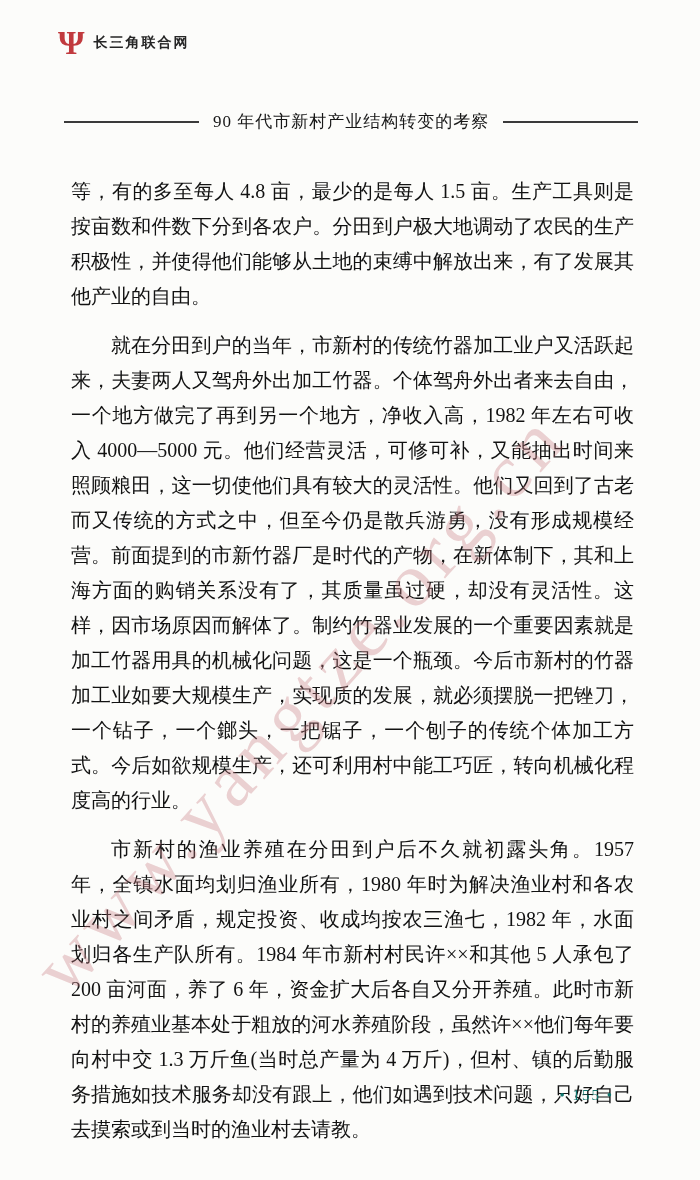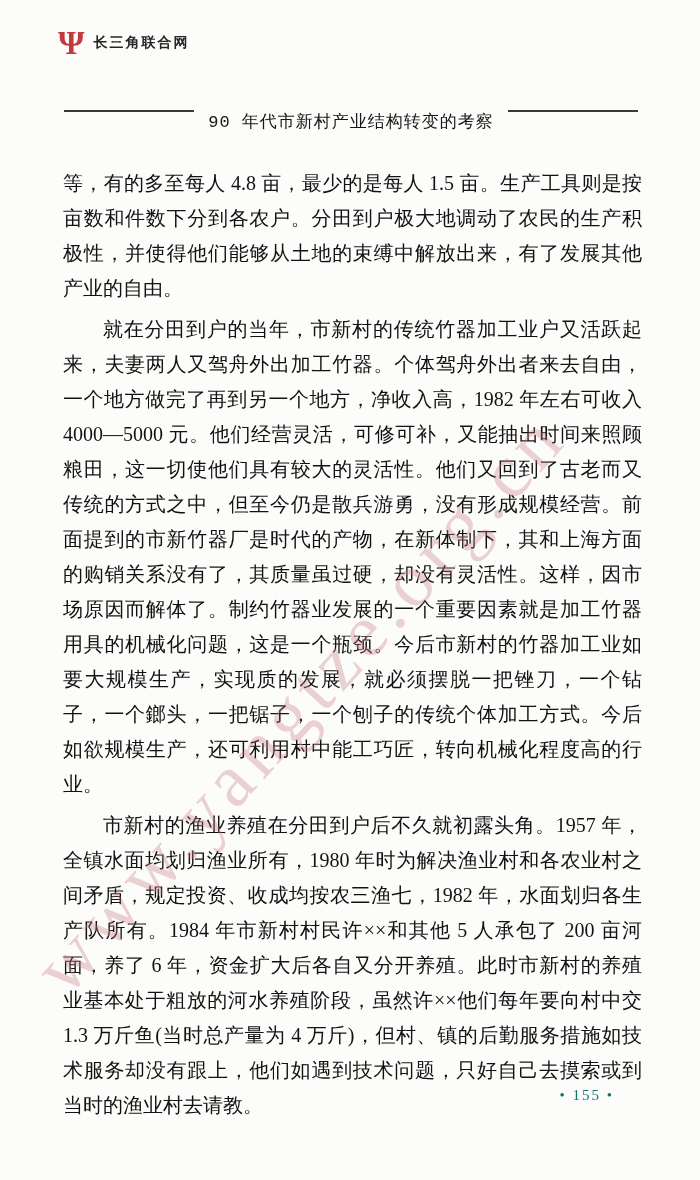--- a/index.html
+++ b/index.html
@@ -24,36 +24,36 @@
   }
   .site-name {
     font-size: 14px; font-weight: 700; letter-spacing: 2px;
     color: #262626;
     font-family: "Liberation Sans", sans-serif;
   }
 
   
   .running-head {
     position: absolute; top: 110px; left: 64px; right: 62px;
-    display: flex; align-items: flex-start; gap: 14px; font-family: Liberation Mono, monospace;
+    display: flex; align-items: center; gap: 14px;
   }
   .head-rule { flex: 1; height: 2px; background: #3a3a3a; }
   .head-title {
     font-size: 17px; letter-spacing: 1px; color: #171717;
     white-space: nowrap;
   }
 
   
   .content {
     position: absolute; top: 160px; left: 57px; width: 591px;
     font-size: 20px; line-height: 35px;
     text-align: justify;
     color: #121212;
   }
-  .content p { margin: 6px; }
+  .content p { margin: 14px; }
   .content p.indent { text-indent: 2em; }
 
   
   .watermark {
     position: absolute; left: 16px; top: 952px;
     transform: rotate(-48deg);
     transform-origin: 0 0;
     font-size: 76px; letter-spacing: 7px;
     white-space: nowrap;
     font-family: "Liberation Serif", serif;

